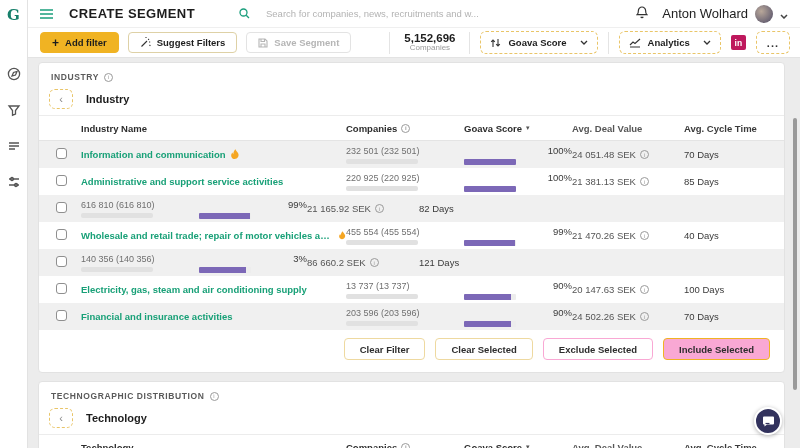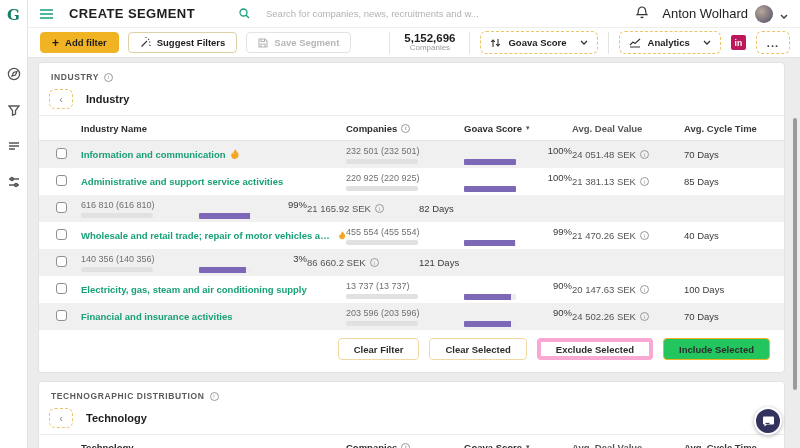--- a/index.html
+++ b/index.html
@@ -97,22 +97,22 @@
   .comp-num { font-size:9px; color:#6f6f6f; }
   .comp-bar { width:72px; height:5px; background:#e1e1e1; border-radius:2px; margin-top:3px; }
   .score-num { color:#3a3a3a;text-align:right; }
   .score-bar { width:52px; height:6px; background:#ededed; border-radius:1px; margin-top:3px; overflow:hidden; }
   .score-fill { height:100%; background:#7C68B7; }
 
   .actions-row { display:flex; justify-content:flex-end; gap:10px; padding:8px 14px; }
   .act-btn { height:22px; padding:0 15px; border-radius:4px; font-size:9.5px; font-weight:bold;
     background:#fff; color:#2d2d2d; cursor:pointer; font-family:"Liberation Sans",sans-serif; }
   .act-clear { border:1px solid #eed9a0; }
-  .act-exclude { border:4px solid #f9a8d4; }
-  .act-include { border:1px solid #F0B323; background:#22c55e; }
+  .act-exclude { border:1px solid #f9a8d4; }
+  .act-include { border:1px solid #F0B323; background:#f9a8d4; }
 
   .scroll-thumb { position:absolute; right:3px; top:60px; width:4px; height:272px;
     background:#9a9a9a; border-radius:2px; cursor:grab; }
 
   .chat-fab { position:absolute; right:18px; bottom:13px; width:28px; height:28px;
     border-radius:50%; background:#32325D; border:2px solid #fff; cursor:pointer;
     display:flex; align-items:center; justify-content:center;
     box-shadow:0 1px 4px rgba(0,0,0,.3); z-index:9; }
 </style>
 </head>

